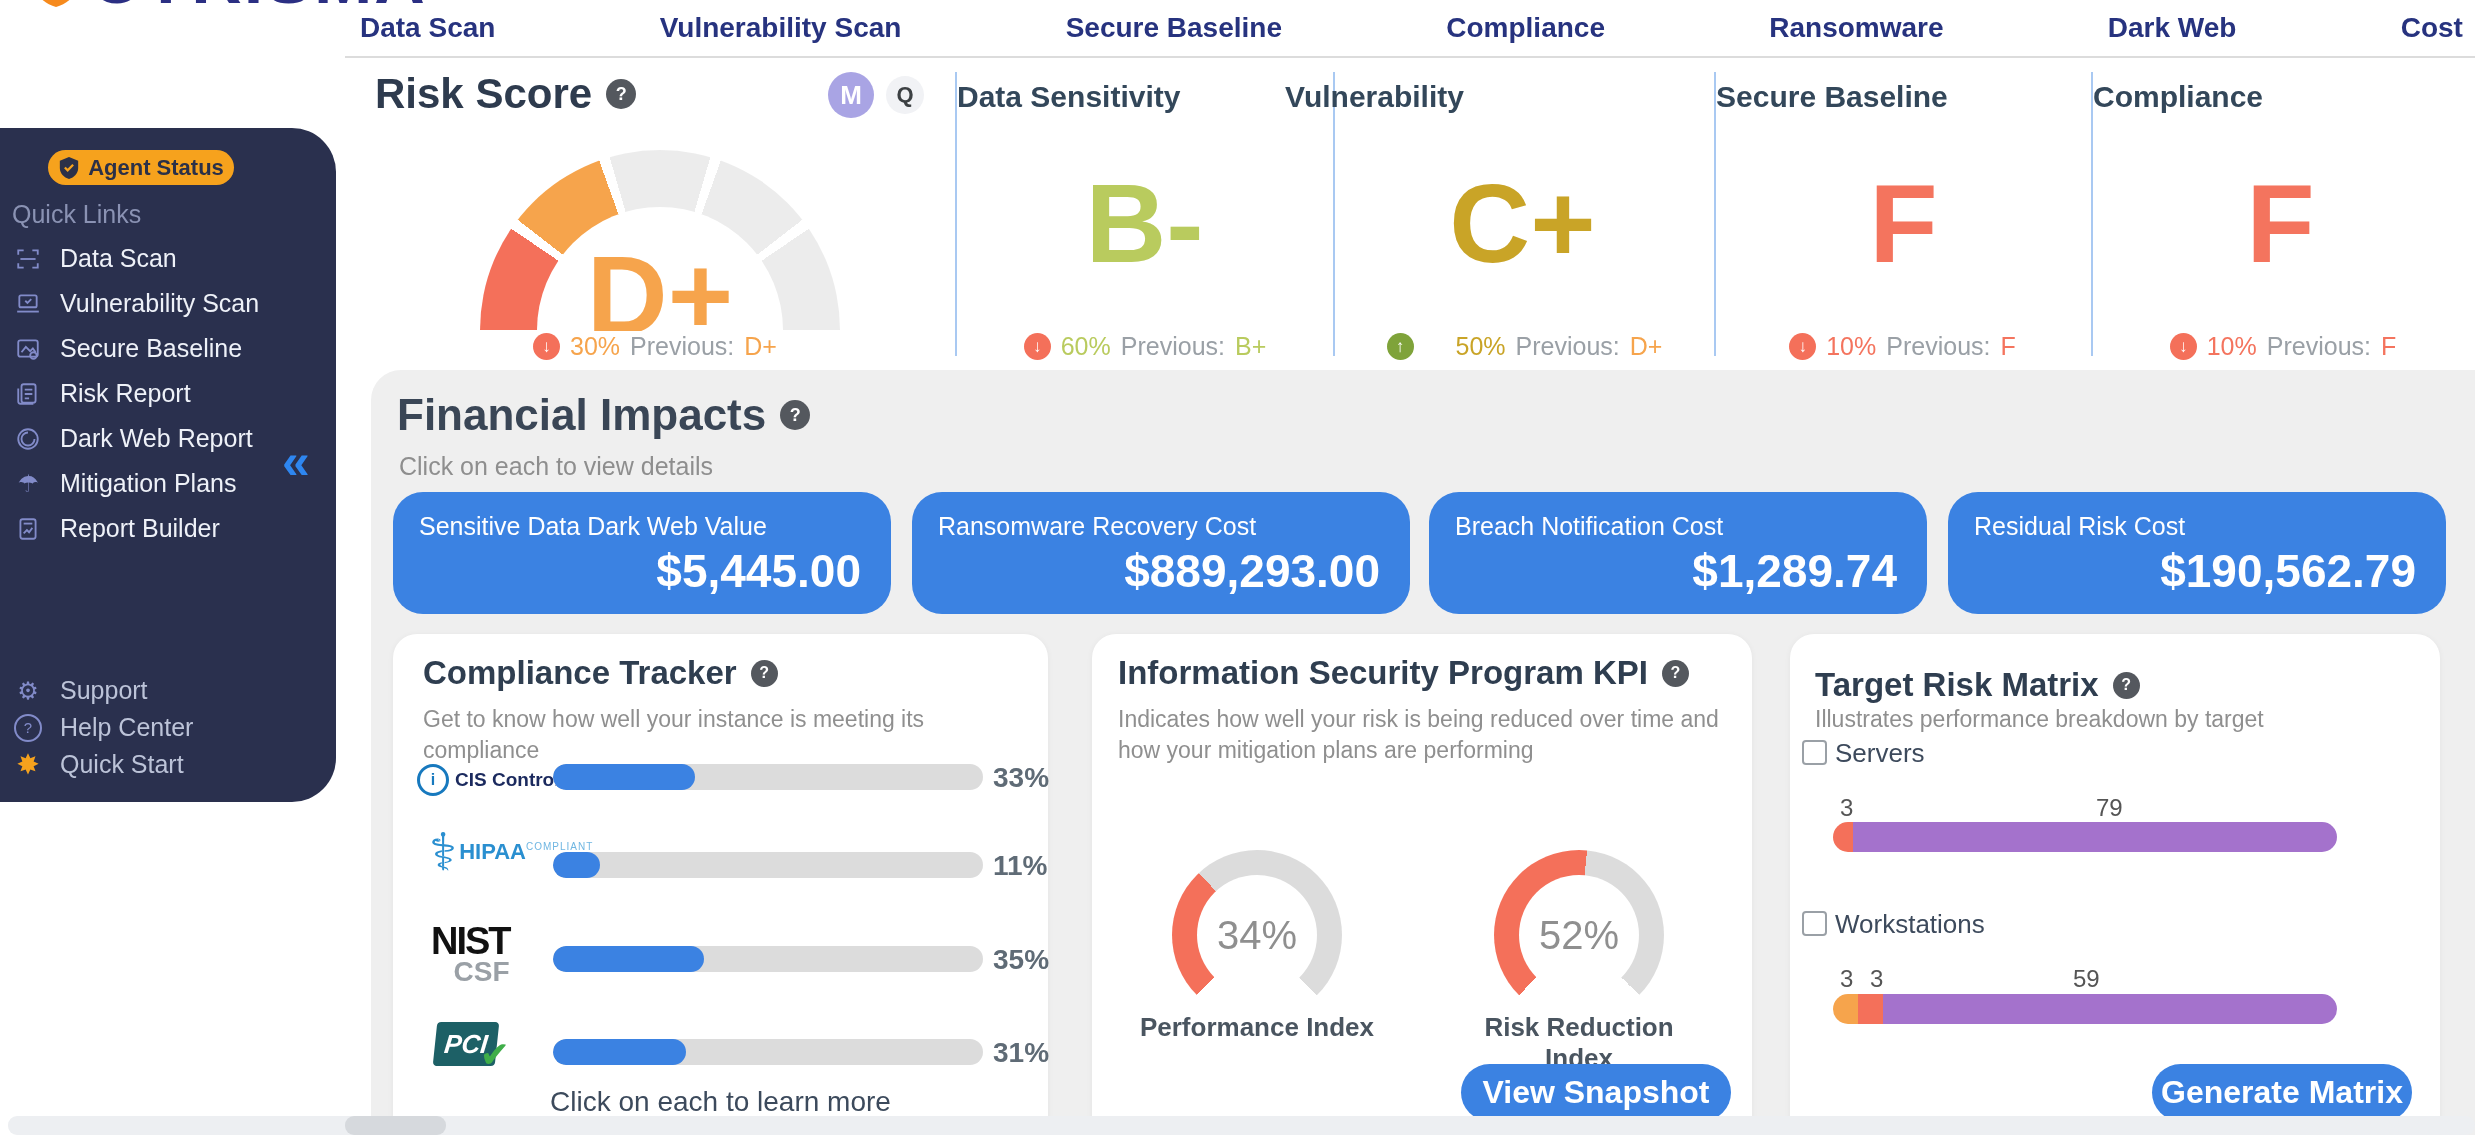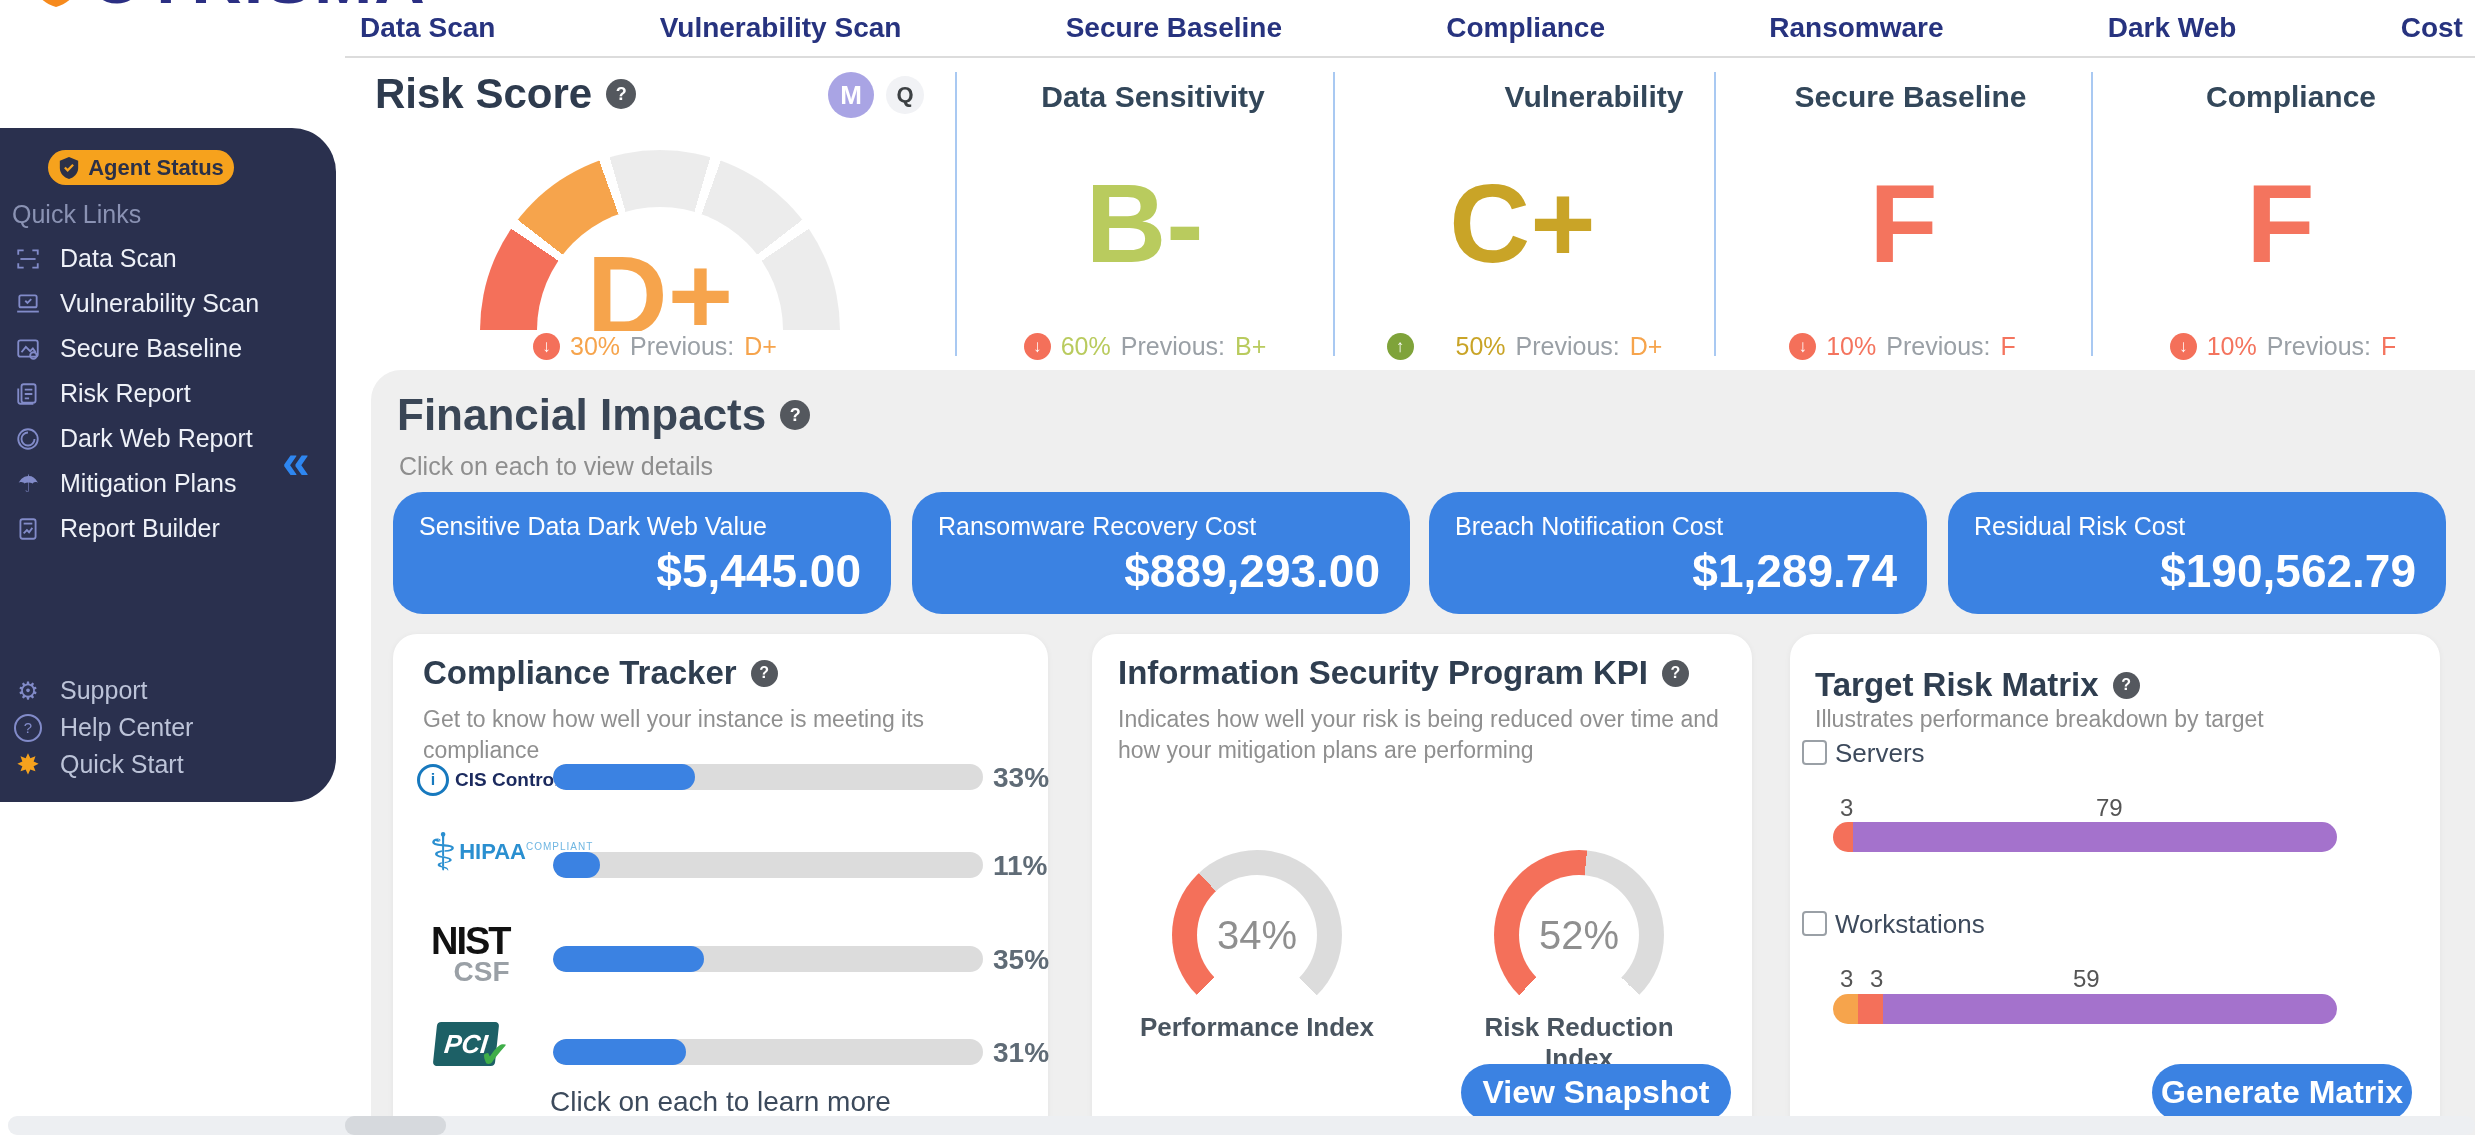--- a/index.html
+++ b/index.html
@@ -7,21 +7,21 @@
         font-family:"Liberation Sans","DejaVu Sans",sans-serif;}
   .abs{position:absolute;}
   
   .topnav{position:absolute;left:360px;right:12px;top:0;height:56px;display:flex;
           align-items:center;justify-content:space-between;}
   .topnav .nav-item{font-size:28px;font-weight:700;color:#27337f;cursor:pointer;white-space:nowrap;}
   .nav-divider{position:absolute;left:345px;right:0;top:56px;height:2px;background:#dcdcdc;}
   .logo{position:absolute;left:28px;top:-56px;height:70px;display:flex;align-items:center;gap:6px;}
   .logo-text{font-size:70px;font-weight:800;color:#2b2f83;letter-spacing:2px;line-height:70px;}
   
-  .col-title{font-size:30px;font-weight:700;color:#33475a;text-align:center;padding-left:8px;}
+  .col-title{font-size:30px;font-weight:700;color:#33475a;text-align:left;}
   .v-div{position:absolute;top:72px;height:284px;width:2px;background:#a9c9f2;}
   .grade{position:absolute;width:375px;text-align:center;top:168px;font-size:112px;font-weight:700;line-height:112px;}
   .delta-row{position:absolute;top:332px;display:flex;align-items:center;justify-content:center;gap:10px;
              font-size:25px;color:#9aa0a6;}
   .arrow-badge{width:27px;height:27px;border-radius:50%;color:#fff;display:inline-flex;
                align-items:center;justify-content:center;font-size:17px;font-weight:700;}
   .help{border-radius:50%;background:#54585e;color:#fff;font-weight:700;display:inline-flex;
         align-items:center;justify-content:center;}
   .help.big{width:30px;height:30px;font-size:18px;}
   .help.small{width:27px;height:27px;font-size:16px;}
@@ -143,21 +143,21 @@
 
   <div class="col-title abs" style="left:957px;top:80px;width:376px;">Data Sensitivity</div>
   <div class="grade" style="left: 957px; color: rgb(185, 203, 94);">B-</div>
   <div class="delta-row" style="left:957px;width:376px;">
     <span class="arrow-badge" style="background: rgb(244, 112, 90);">↓</span>
     <span style="color: rgb(185, 203, 94);">60%</span>
     <span>Previous:</span>
     <span style="color: rgb(185, 203, 94);">B+</span>
   </div>
 
-  <div class="col-title abs" style="left:1372px;top:80px;width:428px;">Vulnerability</div>
+  <div class="col-title abs" style="left:1285px;top:80px;width:428px;">Vulnerability</div>
   <div class="grade" style="left: 1335px; color: rgb(201, 164, 39);">C+</div>
   <div class="delta-row" style="left:1335px;width:379px;">
     <span class="arrow-badge" style="background: rgb(127, 163, 58);">↑</span>
     <span style="color: rgb(201, 164, 39); margin-left: 32px;">50%</span>
     <span>Previous:</span>
     <span style="color: rgb(246, 164, 76);">D+</span>
   </div>
 
   <div class="col-title abs" style="left:1716px;top:80px;width:373px;">Secure Baseline</div>
   <div class="grade" style="left: 1716px; color: rgb(244, 116, 94);">F</div>

